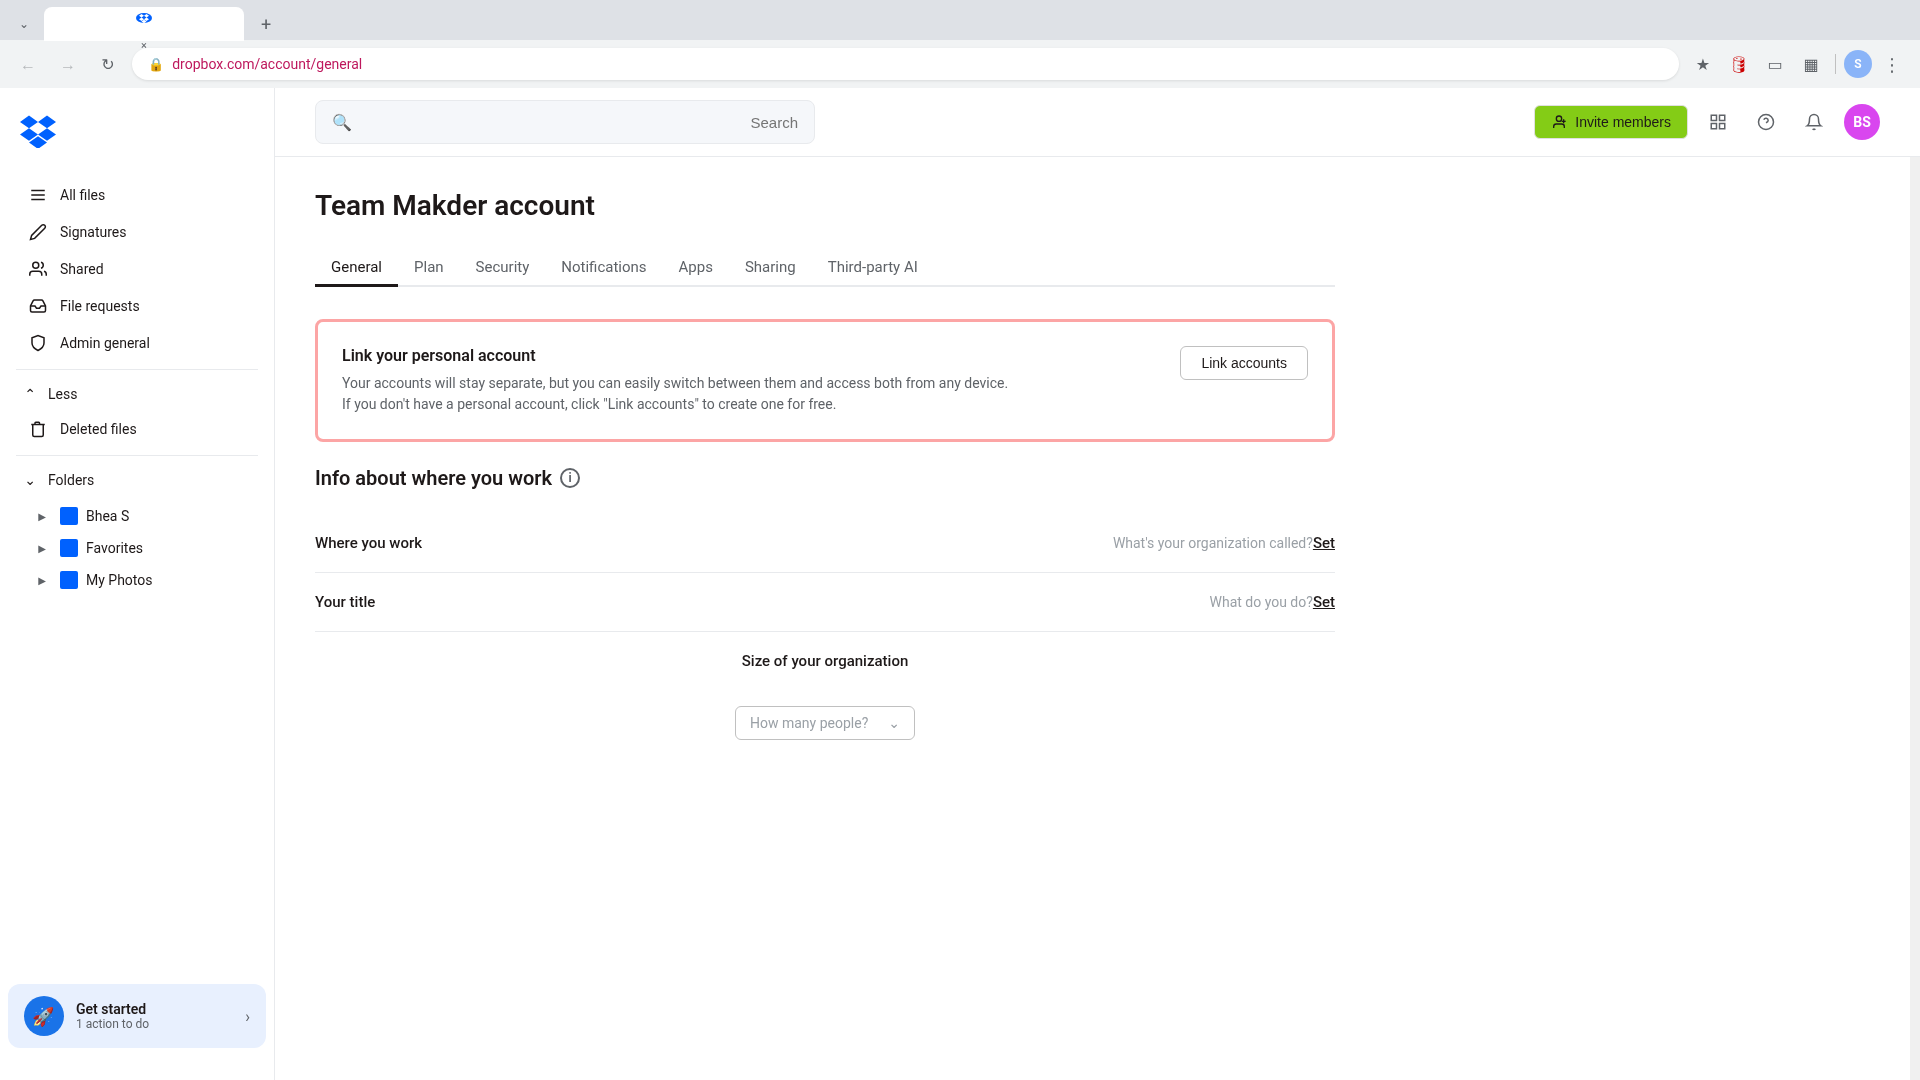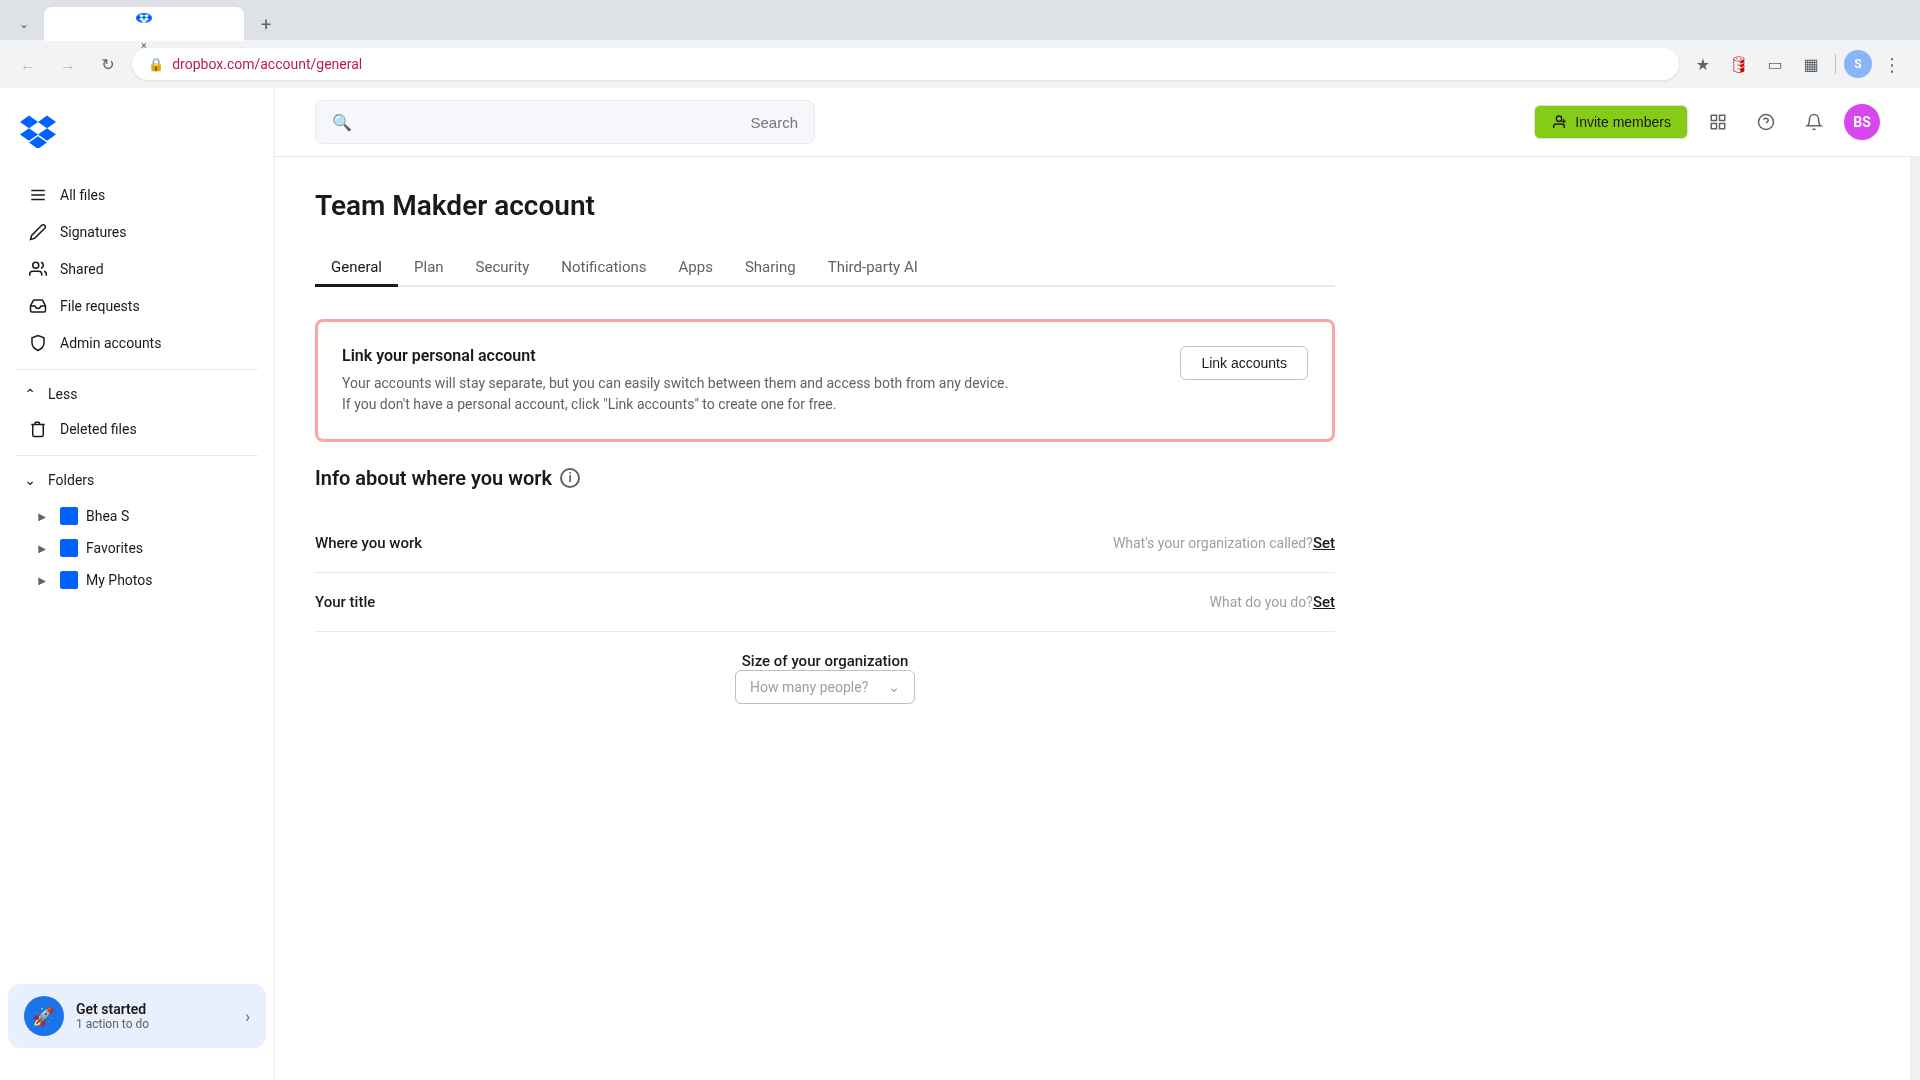--- a/index.html
+++ b/index.html
@@ -79,21 +79,21 @@
     .info-section-title { display: flex; align-items: center; gap: 8px; font-size: 20px; font-weight: 600; color: #1e1919; margin-bottom: 24px; }
     .info-icon { width: 20px; height: 20px; border-radius: 50%; border: 2px solid #5f6368; display: flex; align-items: center; justify-content: center; font-size: 12px; color: #5f6368; font-weight: 700; }
 
     .info-row { display: flex; align-items: center; justify-content: space-between; padding: 20px 0; border-bottom: 1px solid #e8eaed; }
     .info-row:last-child { border-bottom: none; flex-direction: column; }
     .info-label { font-size: 15px; color: #1e1919; font-weight: 500; }
     .info-value-area { display: flex; align-items: center; gap: 0; }
     .info-placeholder { font-size: 14px; color: #9aa0a6; }
     .set-link { font-size: 15px; color: #1e1919; text-decoration: underline; cursor: pointer; font-weight: 500; }
 
-    .org-size-dropdown { display: flex; align-items: center; gap: 8px; background: #fff; border: 1px solid #c0c0c0; border-radius: 6px; padding: 8px 14px; cursor: pointer; font-size: 14px; color: #9aa0a6; min-width: 180px; justify-content: space-between; }
+    .org-size-dropdown { display: flex; align-items: center; gap: 8px; background: #fff; border: 1px solid #c0c0c0; border-radius: 6px; padding: 8px 14px; cursor: pointer; font-size: 14px; color: #9aa0a6; min-width: 180px; justify-content: space-between; margin-top: 36px; }
 
     
     .page-scrollbar { position: fixed; right: 0; top: 88px; width: 10px; height: 992px; background: #f0f0f0; }
     .page-scrollbar-thumb { position: absolute; top: 0; width: 8px; margin: 0 1px; height: 30px; background: #c0c0c0; border-radius: 4px; }
   </style>
 </head>
 <body>
 
 <div class="browser-chrome">
   <div class="browser-title-bar">
@@ -174,21 +174,21 @@
             </svg>
         </div>
         <span>File requests</span>
       </div>
       <div class="sidebar-item">
         <div class="sidebar-item-icon">
           <svg width="18" height="18" viewBox="0 0 24 24" fill="none" stroke="currentColor" stroke-width="2">
               <path d="M12 22s8-4 8-10V5l-8-3-8 3v7c0 6 8 10 8 10z"></path>
             </svg>
         </div>
-        <span>Admin accounts</span>
+        <span>Admin general</span>
       </div>
 
       <div class="sidebar-divider"></div>
 
       <div class="sidebar-section-header">
         <div class="sidebar-item-icon">⌃</div>
         <span>Less</span>
       </div>
 
       <div class="sidebar-item">

